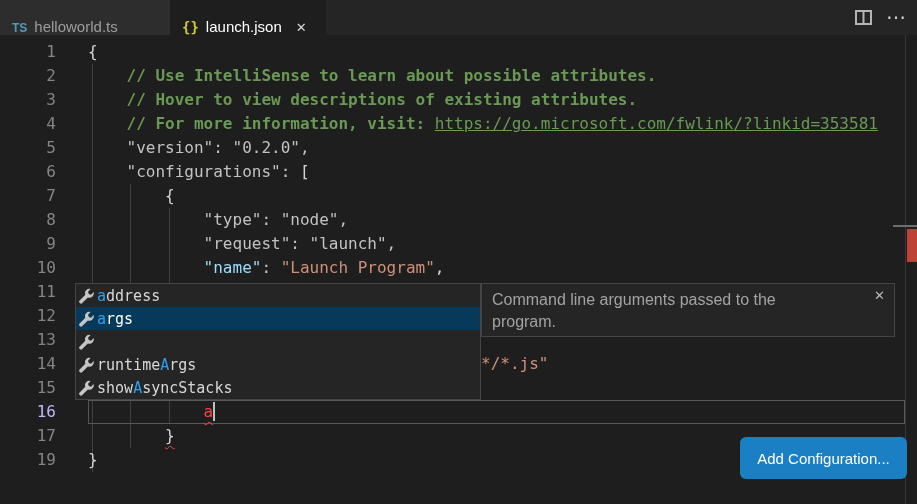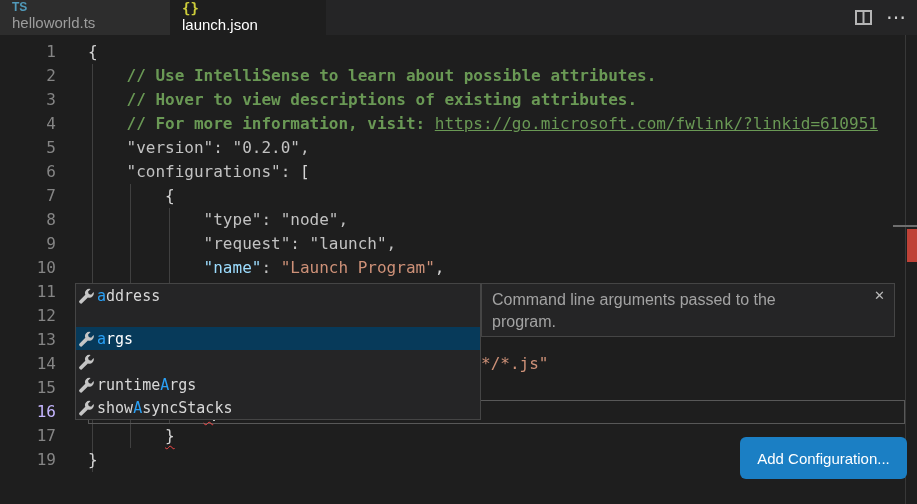--- a/index.html
+++ b/index.html
@@ -3,21 +3,21 @@
 <meta charset="utf-8">
 <style>
   * { margin:0; padding:0; box-sizing:border-box; }
   body { background:#111; }
   #window {
     position:relative; width:917px; height:504px; overflow:hidden;
     background:#1e1e1e; font-family:"Liberation Sans", sans-serif;
   }
   
   #tabbar { position:absolute; left:0; top:0; width:917px; height:35px; background:#252526; display:flex; }
-  .tab { height:35px; display:flex; align-items:flex-start; padding:0 12px; font-size:15px; cursor:pointer;flex-direction:column; }
+  .tab { height:35px; display:flex; align-items:flex-end; padding:0 12px; font-size:15px; cursor:pointer; }
   .tab.inactive { width:170px; background:#2d2d2d; color:#9d9d9d; }
   .tab.active   { width:156px; background:#1e1e1e; color:#ffffff; }
   .tab .ficon { font-weight:bold; margin-right:7px; font-size:12px; letter-spacing:0; }
   .tab .ticon-ts { color:#519aba; font-size:12px; }
   .tab .ticon-json { color:#cdcd3a; font-size:14px; font-family:"DejaVu Sans Mono",monospace; }
   .tab .close { margin-left:14px; color:#d8d8d8; font-size:13px; }
   #tab-actions { position:absolute; right:10px; top:0; height:35px; display:flex; align-items:center; gap:14px; }
   #split-icon svg { display:block; }
   #more-icon { color:#cfcfcf; font-size:20px; line-height:35px; letter-spacing:1px; cursor:pointer; }
   
@@ -40,21 +40,21 @@
   .tok-error { color:var(--err); text-decoration:underline wavy var(--err); text-decoration-thickness:1px; text-underline-offset:4px; }
   .tok-error-punct { color:#d4d4d4; text-decoration:underline wavy var(--err); text-decoration-thickness:1px; text-underline-offset:4px; }
   .tail { position:absolute; top:0; color:var(--str); }
   .caret { display:inline-block; width:2px; height:19px; background:#c0c0c0; vertical-align:middle; margin-top:-3px; }
   .guide { position:absolute; width:1px; background:#404040; pointer-events:none; }
   
   #suggest { position:absolute; left:75px; top:283px; width:406px; background:#252526;
              border:1px solid #454545; z-index:10; }
   .s-item { height:23px; display:flex; align-items:center; padding-left:2px; cursor:pointer;
             font-family:"DejaVu Sans Mono","Liberation Mono",monospace; font-size:15px; color:#d8d8d8; }
-  .s-item.sel { background:var(--selbg); color:#ffffff;margin-top:20px; }
+  .s-item.sel { background:var(--selbg); color:#ffffff; }
   .s-item svg { flex:none; margin-right:3px; }
   .s-hl { color:var(--hl); }
   
   #docpanel { position:absolute; left:481px; top:283px; width:414px; height:54px; background:#252526;
               border:1px solid #454545; z-index:10; padding:5px 10px; }
   #doc-text { width:318px; font-size:16px; line-height:22px; color:#a3a3a3; }
   #doc-close { position:absolute; top:4px; right:9px; color:#bbbbbb; font-size:13px; cursor:pointer; }
   
   #add-config { position:absolute; left:717px; top:437px; width:167px; height:42px;
                 background:var(--btn); color:#ffffff; border:none; border-radius:6px;
@@ -102,21 +102,21 @@
         <div class="line">
           <span class="ln">2</span>
           <span class="code"><span class="tok-comment">    // Use IntelliSense to learn about possible attributes.</span></span>
         </div>
         <div class="line">
           <span class="ln">3</span>
           <span class="code"><span class="tok-comment">    // Hover to view descriptions of existing attributes.</span></span>
         </div>
         <div class="line">
           <span class="ln">4</span>
-          <span class="code"><span class="tok-comment">    // For more information, visit: </span><span class="tok-comment-link">https://go.microsoft.com/fwlink/?linkid=610951</span></span>
+          <span class="code"><span class="tok-comment">    // For more information, visit: </span><span class="tok-comment-link">https://go.microsoft.com/fwlink/?linkid=353581</span></span>
         </div>
         <div class="line">
           <span class="ln">5</span>
           <span class="code"><span class="tok-gray">    "version": "0.2.0",</span></span>
         </div>
         <div class="line">
           <span class="ln">6</span>
           <span class="code"><span class="tok-gray">    "configurations": </span><span class="tok-punct">[</span></span>
         </div>
         <div class="line">

